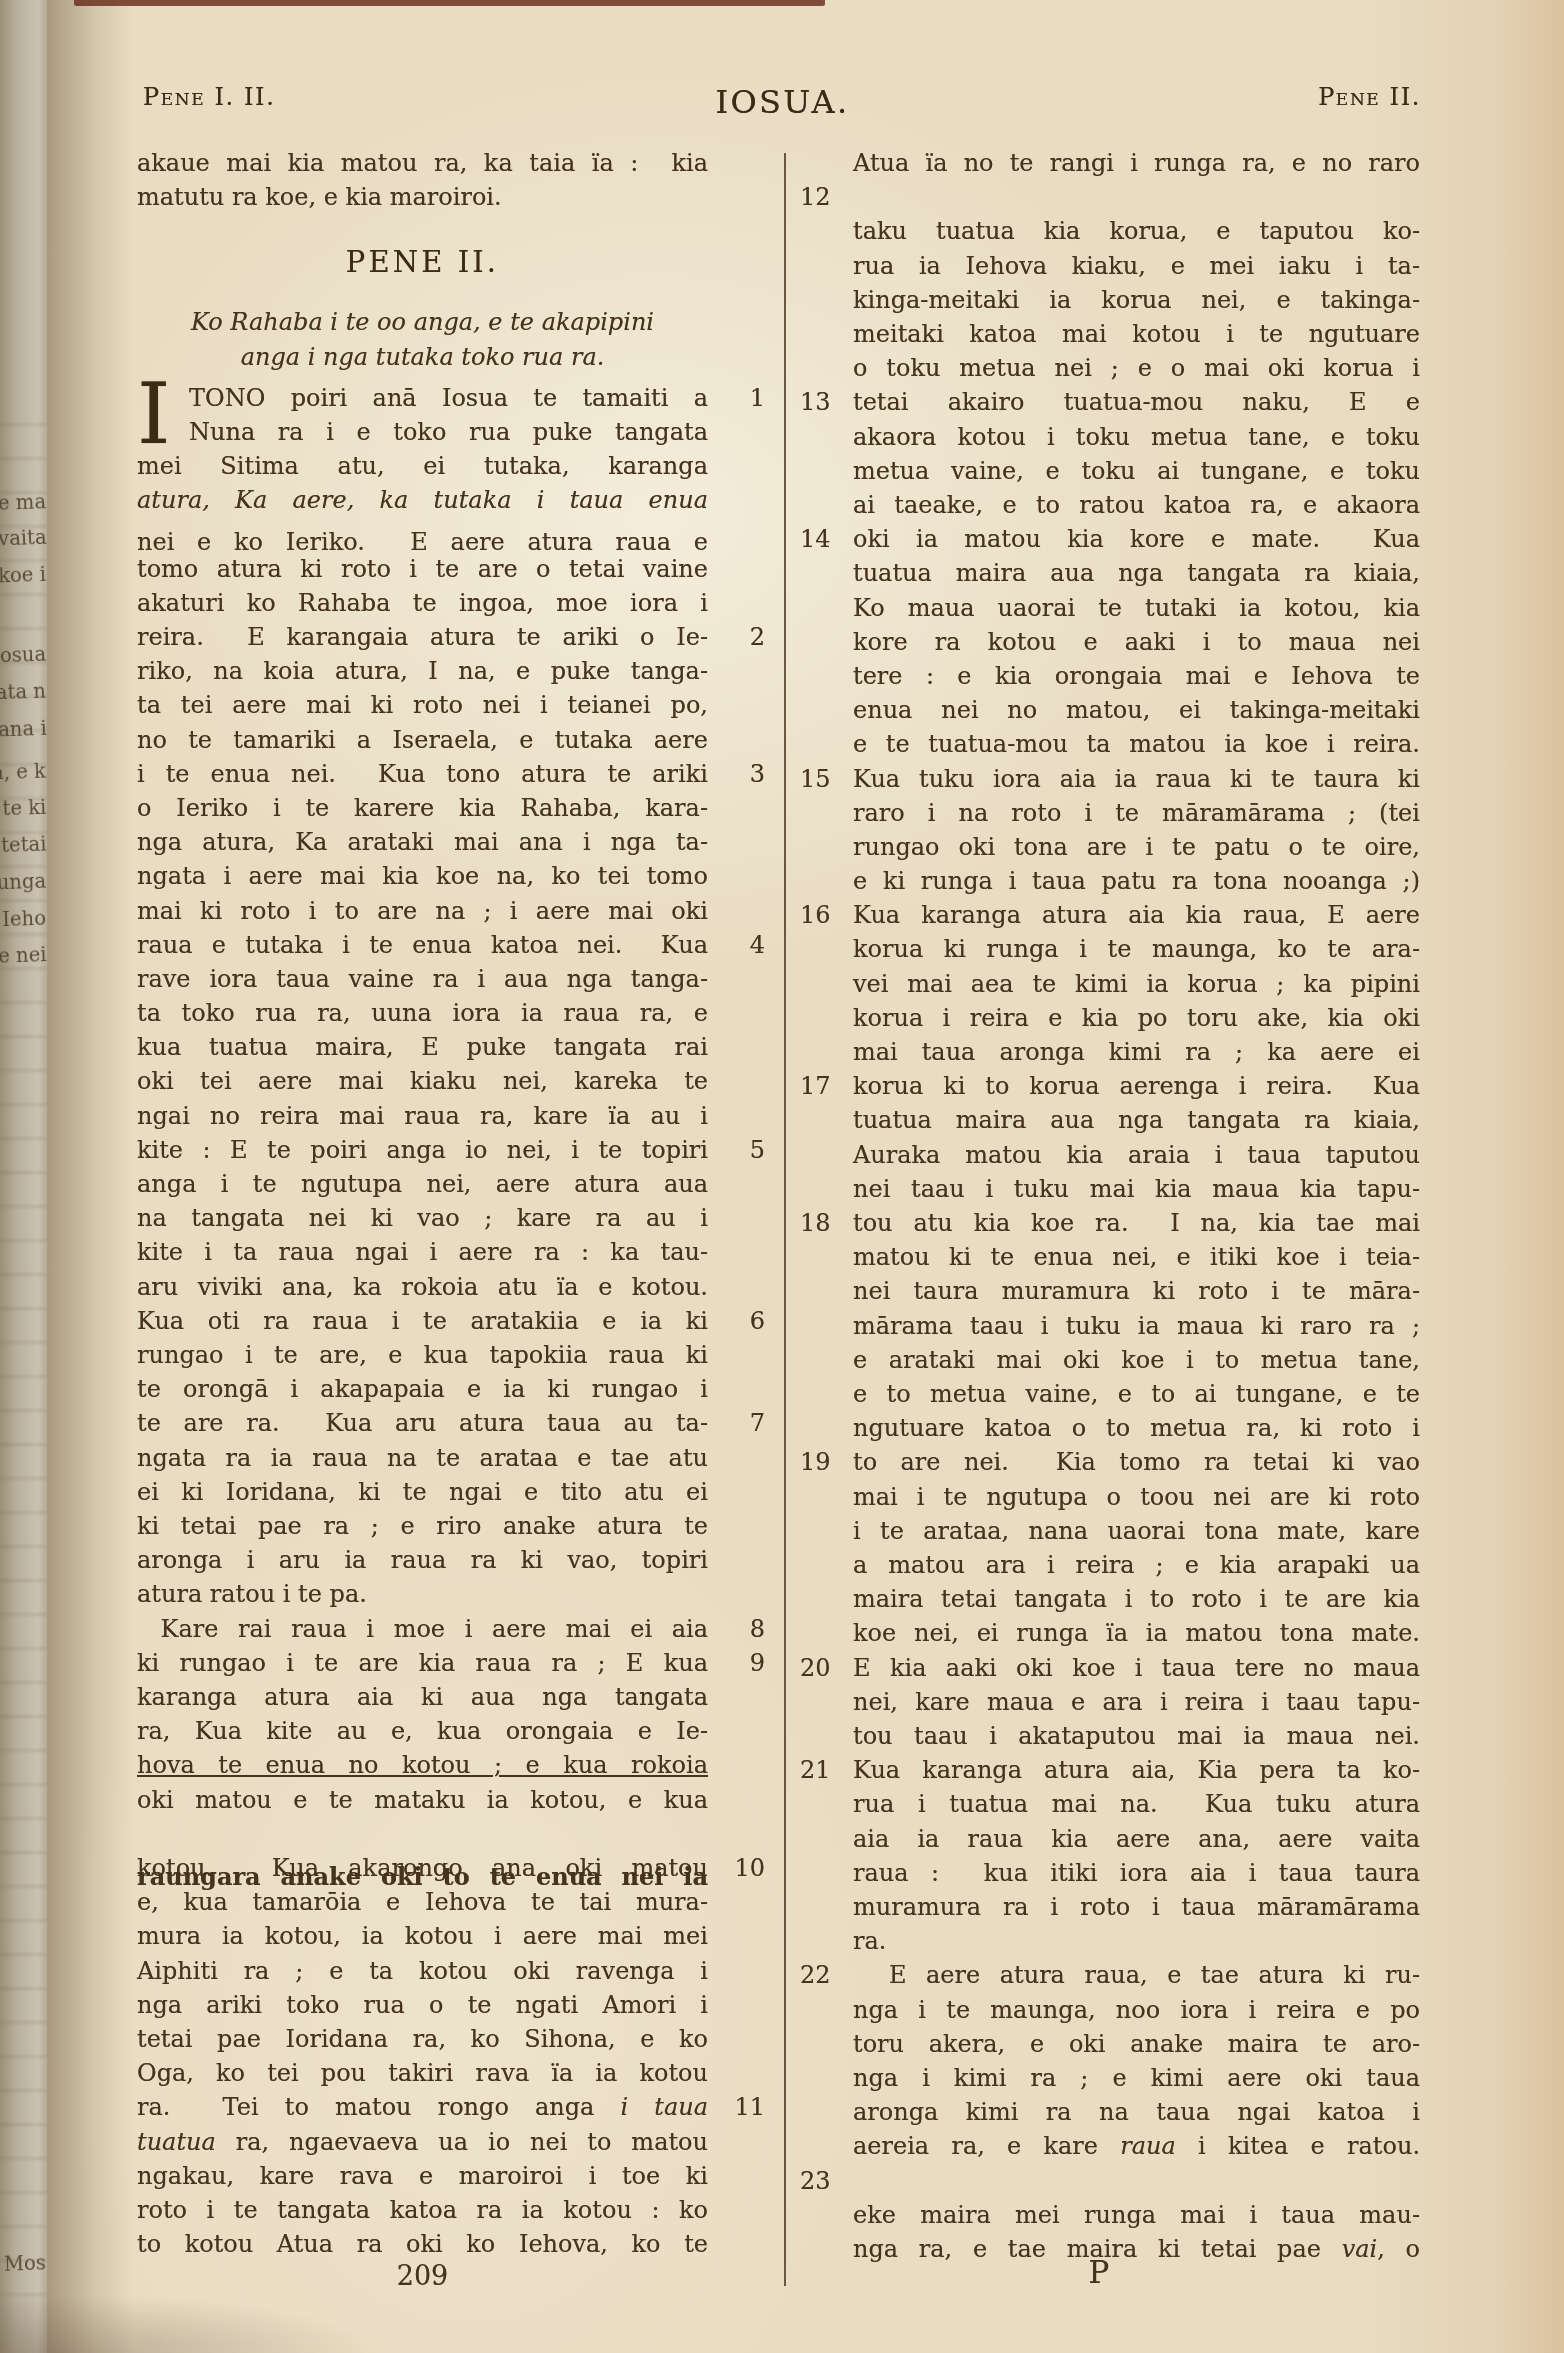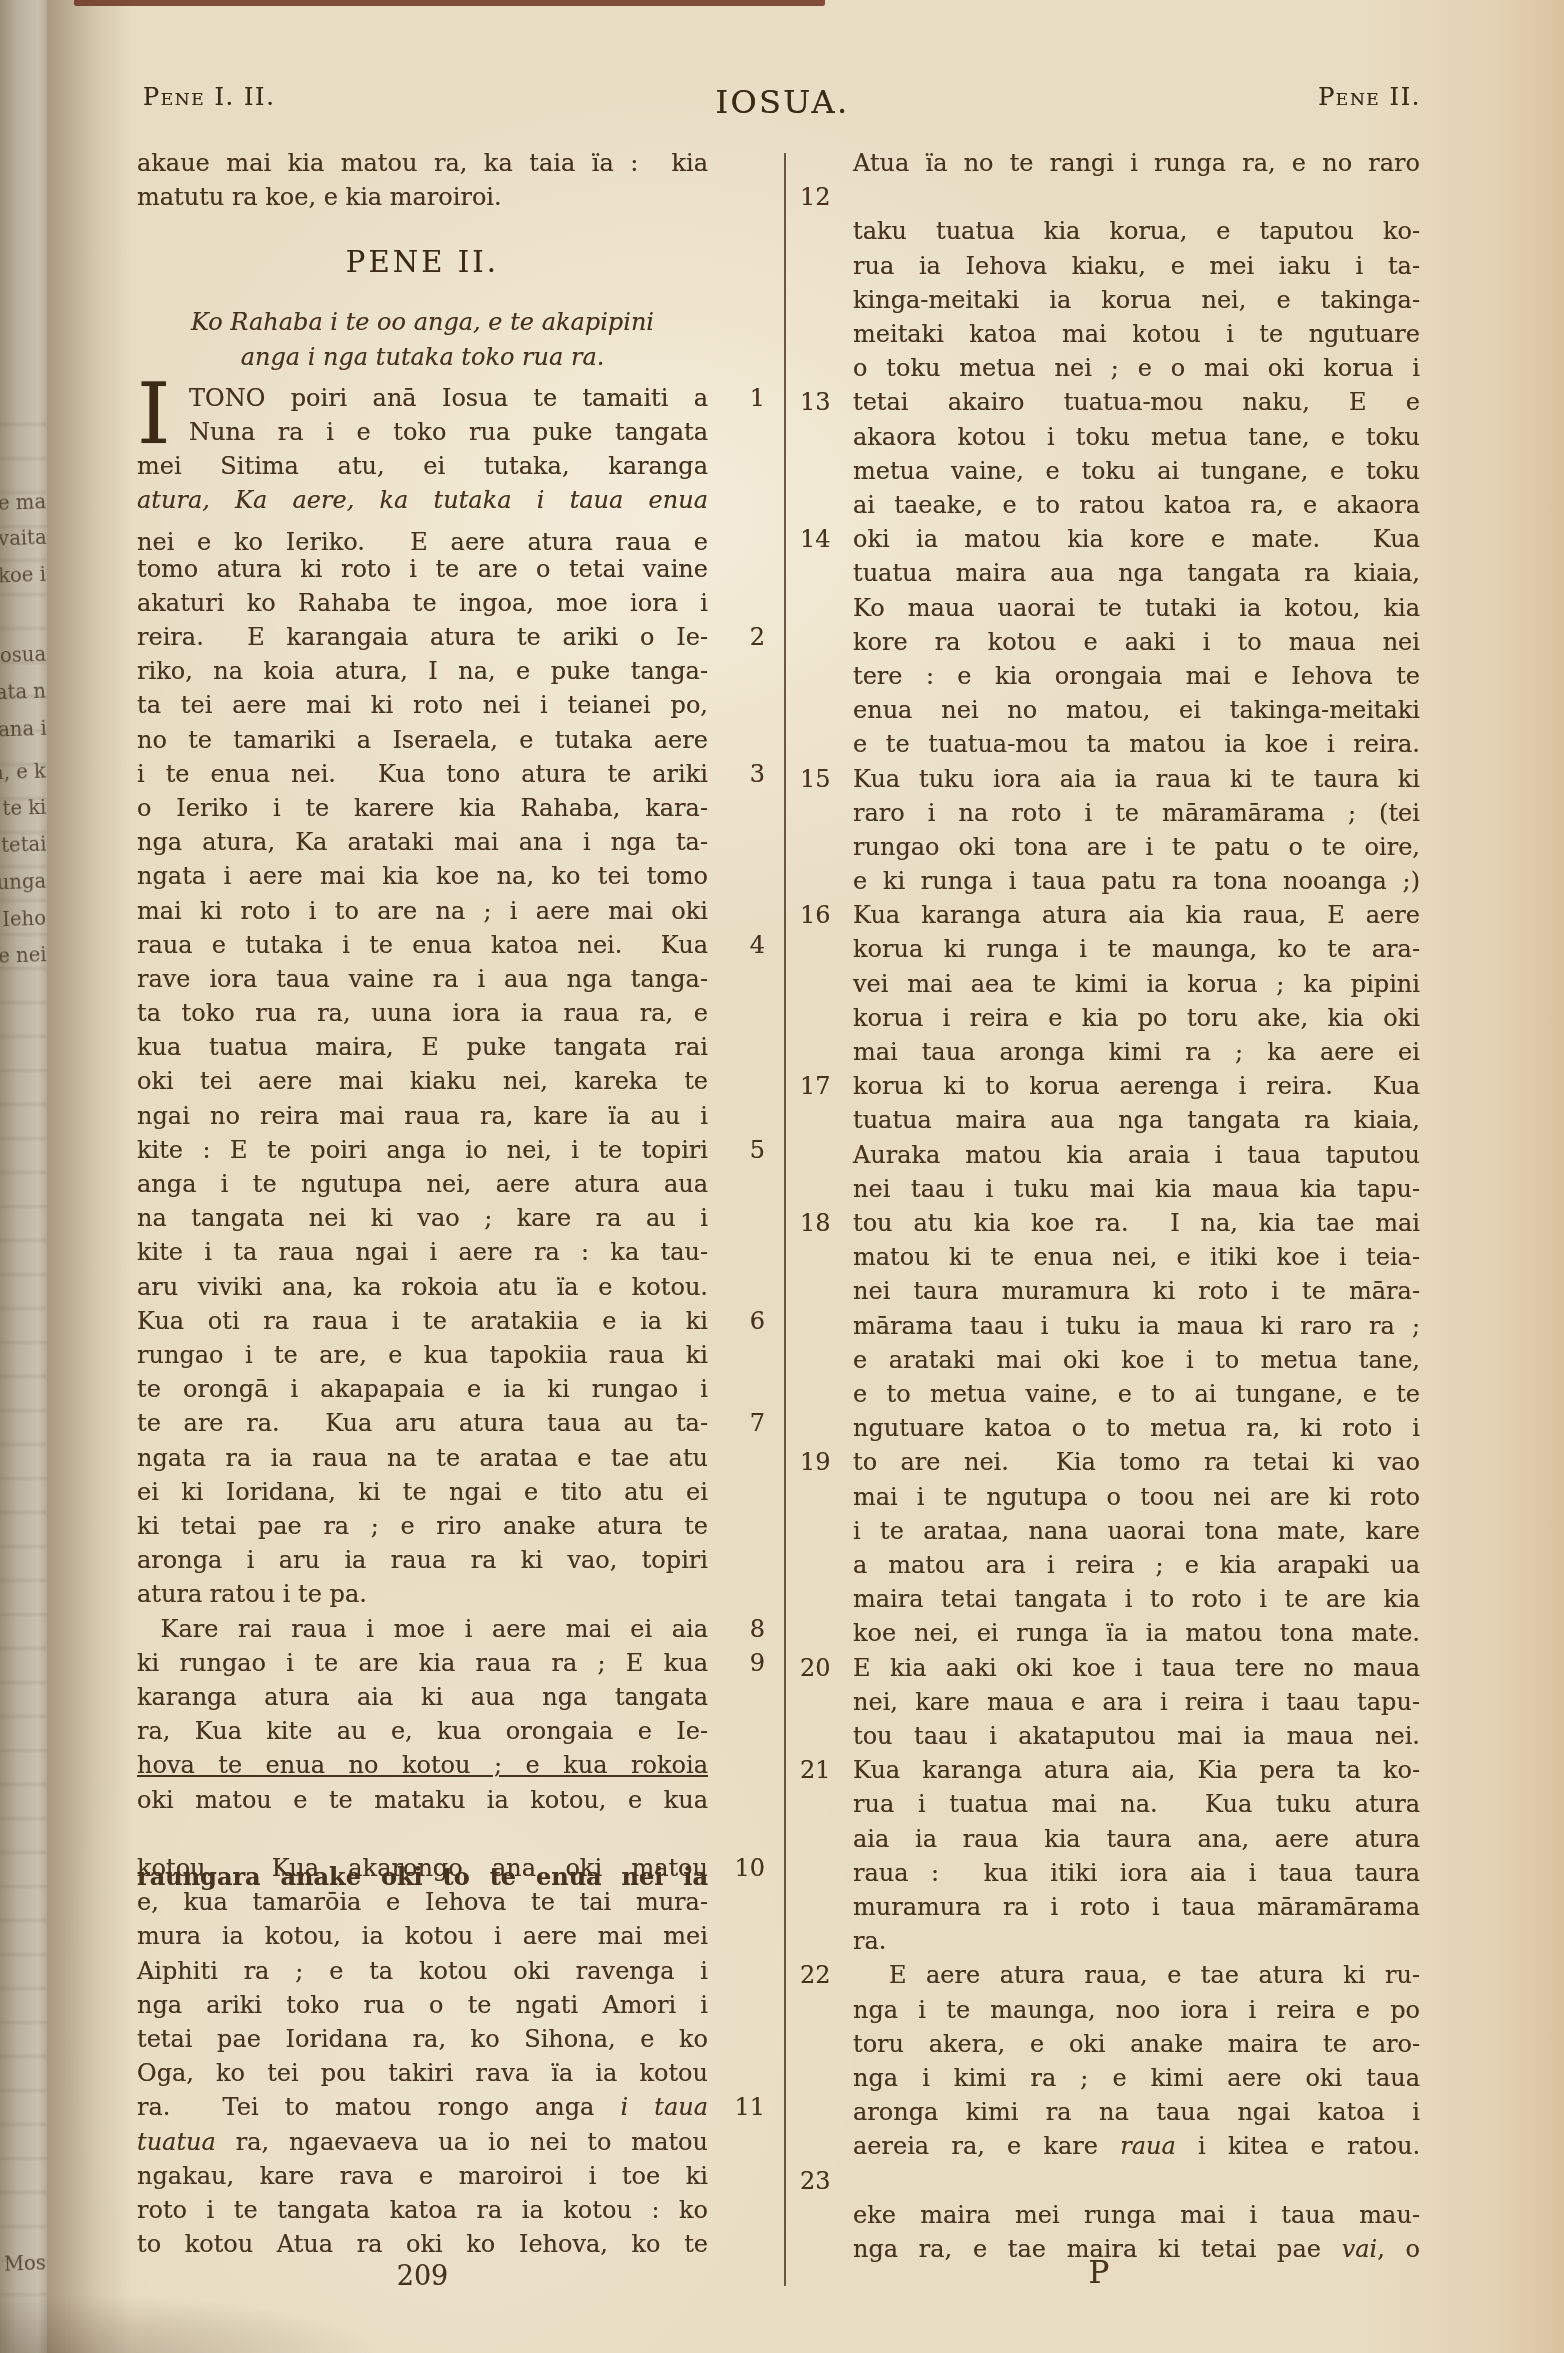--- a/index.html
+++ b/index.html
@@ -242,21 +242,21 @@
     <div class="line body" style="top: 1334px;">mai i te ngutupa o toou nei are ki roto</div>
     <div class="line body" style="top: 1368px;">i te arataa, nana uaorai tona mate, kare</div>
     <div class="line body" style="top: 1402px;">a matou ara i reira ; e kia arapaki ua</div>
     <div class="line body" style="top: 1436px;">maira tetai tangata i to roto i te are kia</div>
     <div class="line body" style="top: 1470px;">koe nei, ei runga ïa ia matou tona mate.</div>
     <div class="line body" style="top: 1505px;">E kia aaki oki koe i taua tere no maua</div>
     <div class="line body" style="top: 1539px;">nei, kare maua e ara i reira i taau tapu-</div>
     <div class="line body" style="top: 1573px;">tou taau i akataputou mai ia maua nei.</div>
     <div class="line body" style="top: 1607px;">Kua karanga atura aia, Kia pera ta ko-</div>
     <div class="line body" style="top: 1641px;">rua i tuatua mai na.&nbsp; Kua tuku atura</div>
-    <div class="line body" style="top: 1676px;">aia ia raua kia taura ana, aere atura</div>
+    <div class="line body" style="top: 1676px;">aia ia raua kia aere ana, aere vaita</div>
     <div class="line body" style="top: 1710px;">raua :&nbsp; kua itiki iora aia i taua taura</div>
     <div class="line body" style="top: 1744px;">muramura ra i roto i taua māramārama</div>
     <div class="line body flush" style="top: 1778px;">ra.</div>
     <div class="line body ind2" style="top: 1812px;">E aere atura raua, e tae atura ki ru-</div>
     <div class="line body" style="top: 1847px;">nga i te maunga, noo iora i reira e po</div>
     <div class="line body" style="top: 1881px;">toru akera, e oki anake maira te aro-</div>
     <div class="line body" style="top: 1915px;">nga i kimi ra ; e kimi aere oki taua</div>
     <div class="line body" style="top: 1949px;">aronga kimi ra na taua ngai katoa i</div>
     <div class="line body" style="top: 1983px;">aereia ra, e kare <i>raua</i> i kitea e ratou.</div>
     <div class="line body" style="top: 2052px;">eke maira mei runga mai i taua mau-</div>

